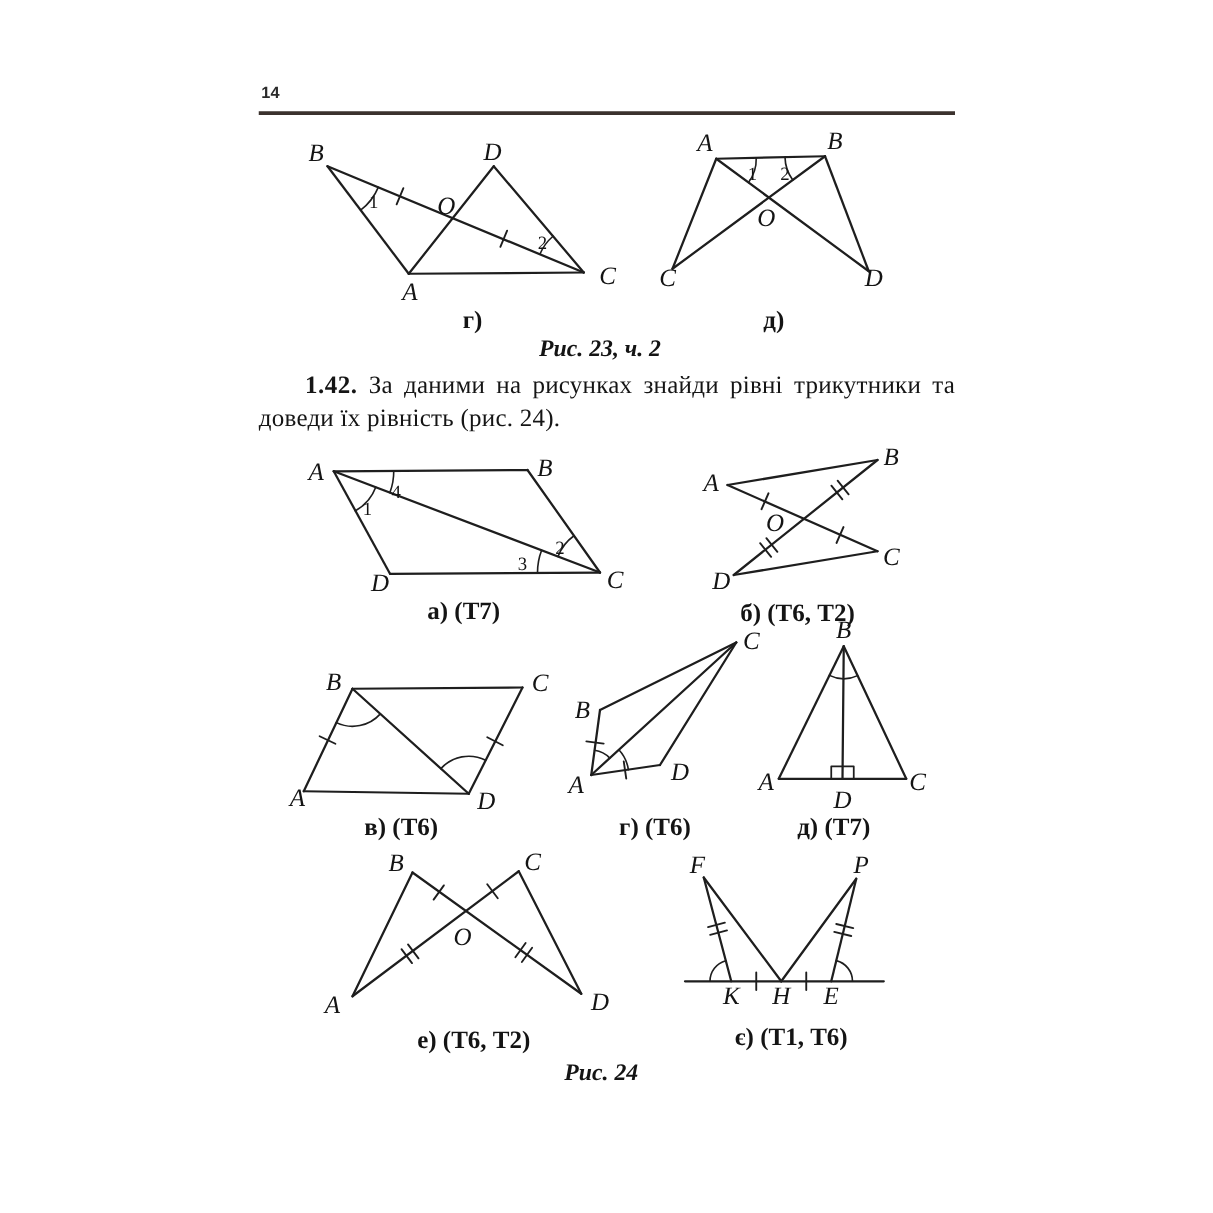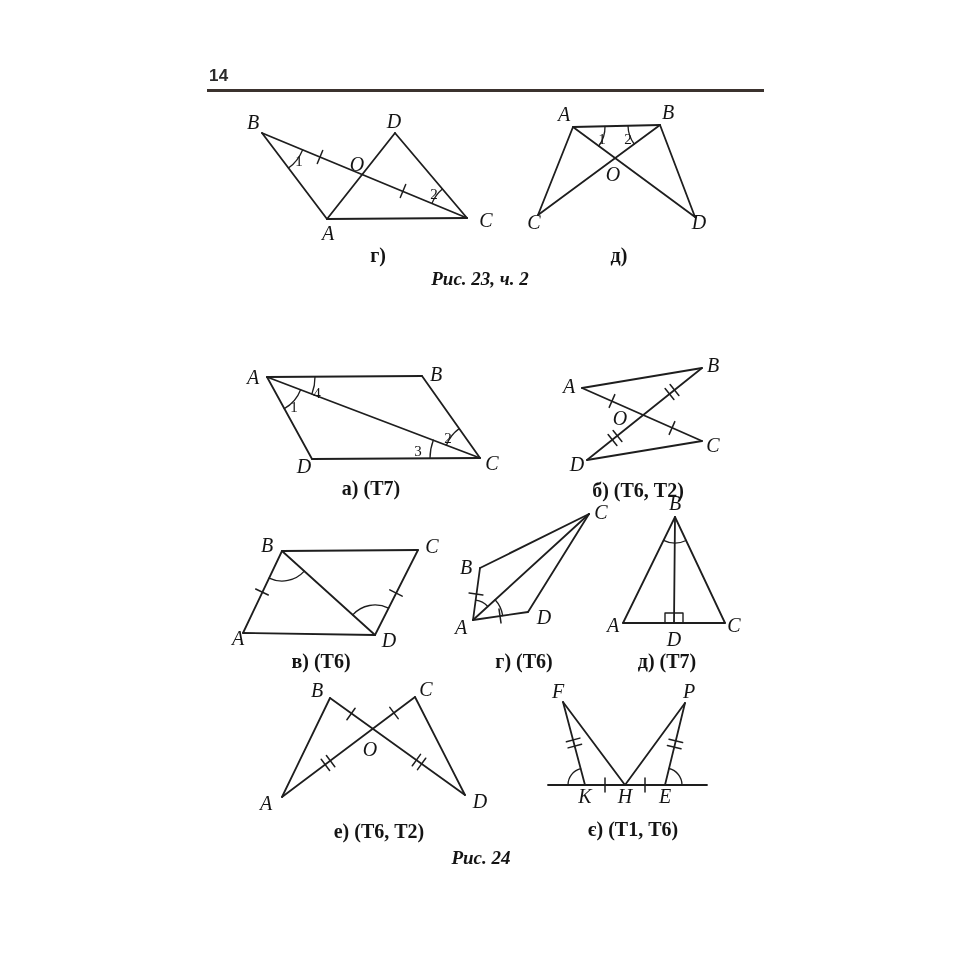--- a/index.html
+++ b/index.html
@@ -1,19 +1,19 @@
 <!DOCTYPE html>
 <html><head>
 <meta charset="utf-8">
 <style>
   html,body{margin:0;padding:0;}
   body{width:970px;height:970px;background:#ffffff;font-family:"Liberation Serif",serif;}
   .page{position:relative;width:970px;height:970px;background:#ffffff;overflow:hidden;}
   .hdr{position:absolute;left:209px;top:66px;display:flex;gap:17px;align-items:baseline;
-       font-family:"Liberation Sans",sans-serif;font-weight:bold;font-size:17px;color:#2b2b2b;
+       font-family:"Liberation Sans",sans-serif;font-weight:bold;font-size:13px;color:#2b2b2b;
        letter-spacing:0.2px;}
   .hdr-rule{position:absolute;left:207px;top:89px;width:557px;height:3px;background:#3b322e;}
   .problem{position:absolute;left:207px;top:295px;width:557px;margin:0;
            font-size:20px;line-height:27px;color:#151515;text-align:justify;text-indent:37px;
            letter-spacing:0.2px;}
   .problem b{letter-spacing:0.4px;}
   svg.geo{position:absolute;left:0;top:0;}
   svg.geo line, svg.geo path{stroke:#1e1e1e;stroke-width:1.8;fill:none;stroke-linecap:round;stroke-linejoin:round;}
   svg.geo path.tick{stroke-width:1.5;}
   svg.geo path.arc{stroke-width:1.3;}
@@ -27,20 +27,21 @@
 </head>
 <body>
 
 <div class="page">
 
   <div class="hdr">
     <span>14</span>
   </div>
   <div class="hdr-rule"></div>
 
+  <p class="problem"><b>1.42.</b> <span>За даними на рисунках знайди рівні трикутники та доведи їх рівність (рис. 24).</span></p>
 
   <svg class="geo" width="970" height="970" viewBox="0 0 970 970">
 
     <g>
       <line x1="262" y1="133" x2="327" y2="219"></line>
       <line x1="262" y1="133" x2="467" y2="218"></line>
       <line x1="327" y1="219" x2="467" y2="218"></line>
       <line x1="327" y1="219" x2="395" y2="133"></line>
       <line x1="395" y1="133" x2="467" y2="218"></line>
       <path class="tick" d="M 322.7 150.5 L 317.3 163.5"></path>

